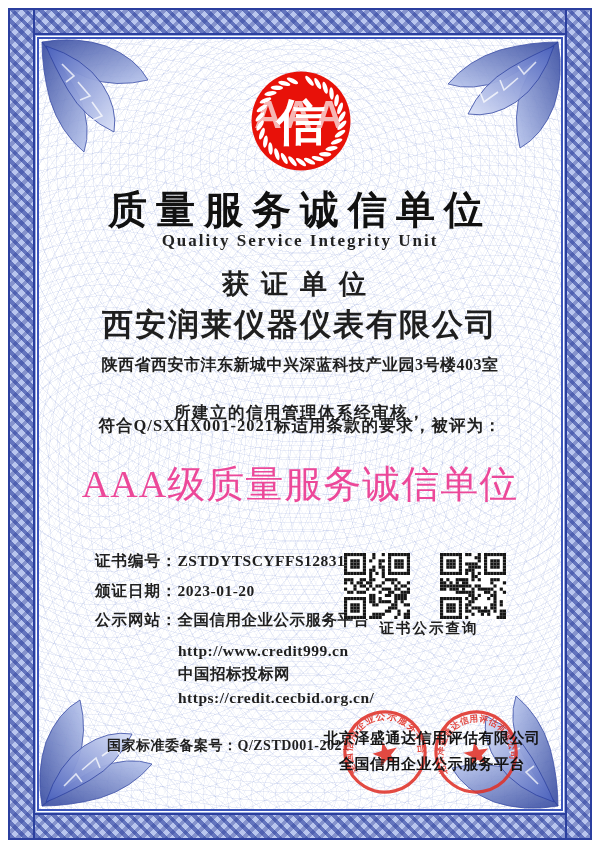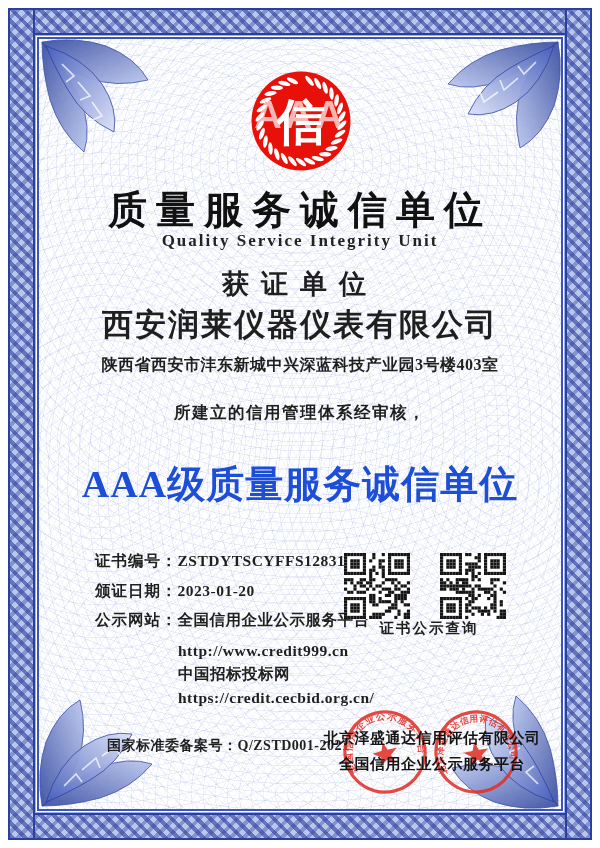--- a/index.html
+++ b/index.html
@@ -45,21 +45,21 @@
     font-family:"Liberation Sans","DejaVu Sans",sans-serif;
     font-weight:900; font-size:38px; letter-spacing:3px; color:#f6b6b4;
     mix-blend-mode:lighten; pointer-events:none;}
   .title{ top:183px; font-size:39px; font-weight:bold; letter-spacing:9px; color:#111;}
   .subtitle{ top:231px; font-size:17px; font-weight:bold; letter-spacing:2px; color:#222;}
   .awardee-heading{ top:266px; font-size:27px; font-weight:bold; letter-spacing:12px;}
   .company{ top:304px; font-size:31px; font-weight:bold; letter-spacing:2px;}
   .address{ top:355px; font-size:16px; font-weight:bold; letter-spacing:.5px;}
   .stmt1{ top:402px; font-size:16.5px; font-weight:bold; letter-spacing:1.5px;}
   .stmt2{ top:415px; font-size:16.5px; font-weight:bold; letter-spacing:1px;}
-  .award{ top:459px; font-size:38px; font-weight:bold; letter-spacing:1px; color:#1d4ed8;}
+  .award{ top:459px; font-size:38px; font-weight:normal; letter-spacing:1px; color:#ec4899;}
   .details{ position:absolute; left:95px; top:551px; width:270px; z-index:2;
     font-size:15.5px; font-weight:bold; }
   .details .row{ margin-bottom:9.5px; line-height:20px; white-space:nowrap;}
   .details .lbl{ letter-spacing:1px;}
   .details .val{ letter-spacing:.5px;}
   .details .sub{ margin-left:83px; margin-bottom:2.5px; line-height:21px; white-space:nowrap; letter-spacing:.5px;}
   .qr-group{ position:absolute; left:344px; top:553px; width:170px; z-index:2;}
   .qr-row{ display:flex; gap:30px; }
   .qr{ width:66px; height:66px; background:#fff;}
   .qr-caption{ text-align:center; font-size:14.5px; font-weight:bold; letter-spacing:2px;}
@@ -211,20 +211,21 @@
     </svg>
   </div>
   <div class="watermark">AAA</div>
 
   <div class="abs title">质量服务诚信单位</div>
   <div class="abs subtitle">Quality Service Integrity Unit</div>
   <div class="abs awardee-heading">获证单位</div>
   <div class="abs company">西安润莱仪器仪表有限公司</div>
   <div class="abs address">陕西省西安市沣东新城中兴深蓝科技产业园3号楼403室</div>
   <div class="abs stmt1">所建立的信用管理体系经审核，</div>
+  <div class="abs stmt2">符合Q/SXHX001-2021标适用条款的要求，被评为：</div>
   <div class="abs award">AAA级质量服务诚信单位</div>
 
   <div class="details">
     <div class="row">
       <span class="lbl">证书编号：</span><span class="val">ZSTDYTSCYFFS128319</span>
     </div>
     <div class="row">
       <span class="lbl">颁证日期：</span><span class="val">2023-01-20</span>
     </div>
     <div class="row">

